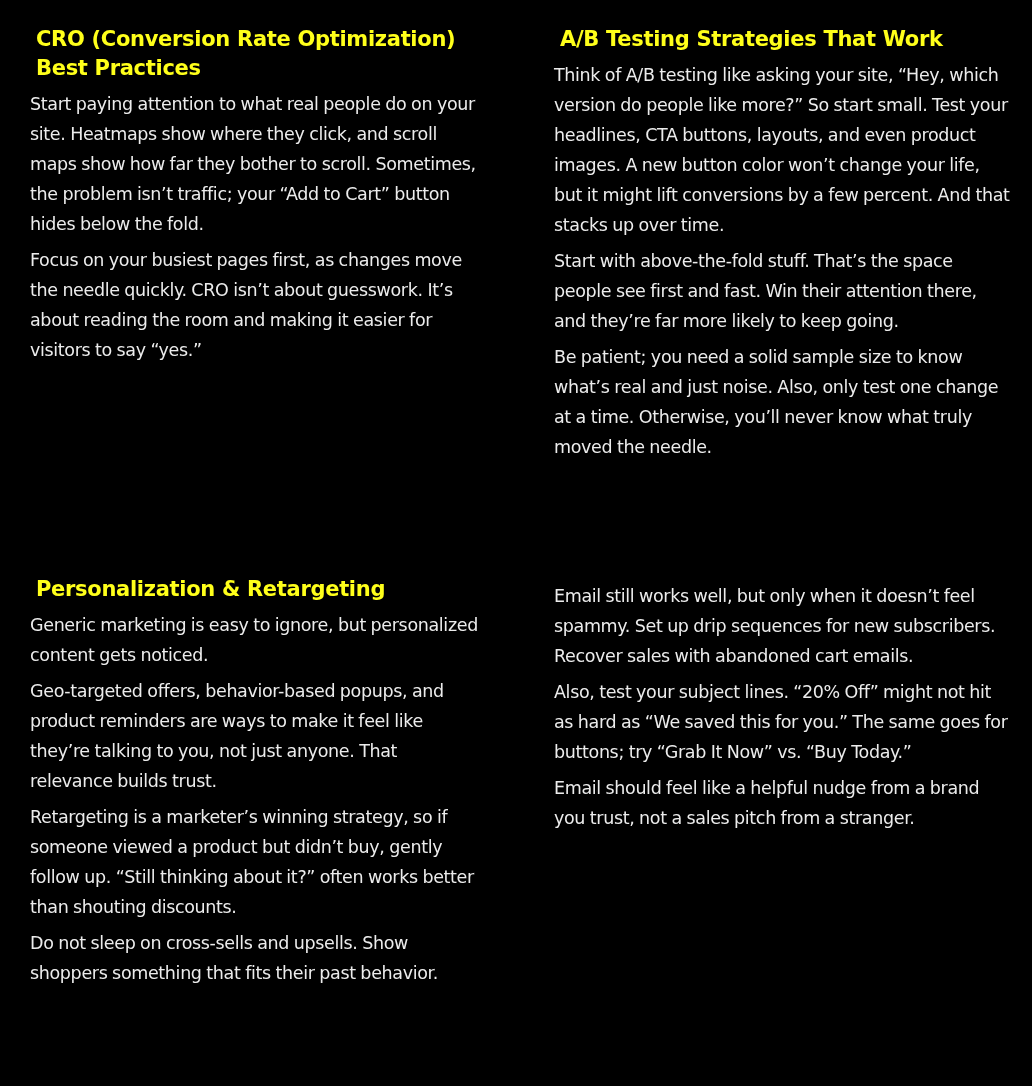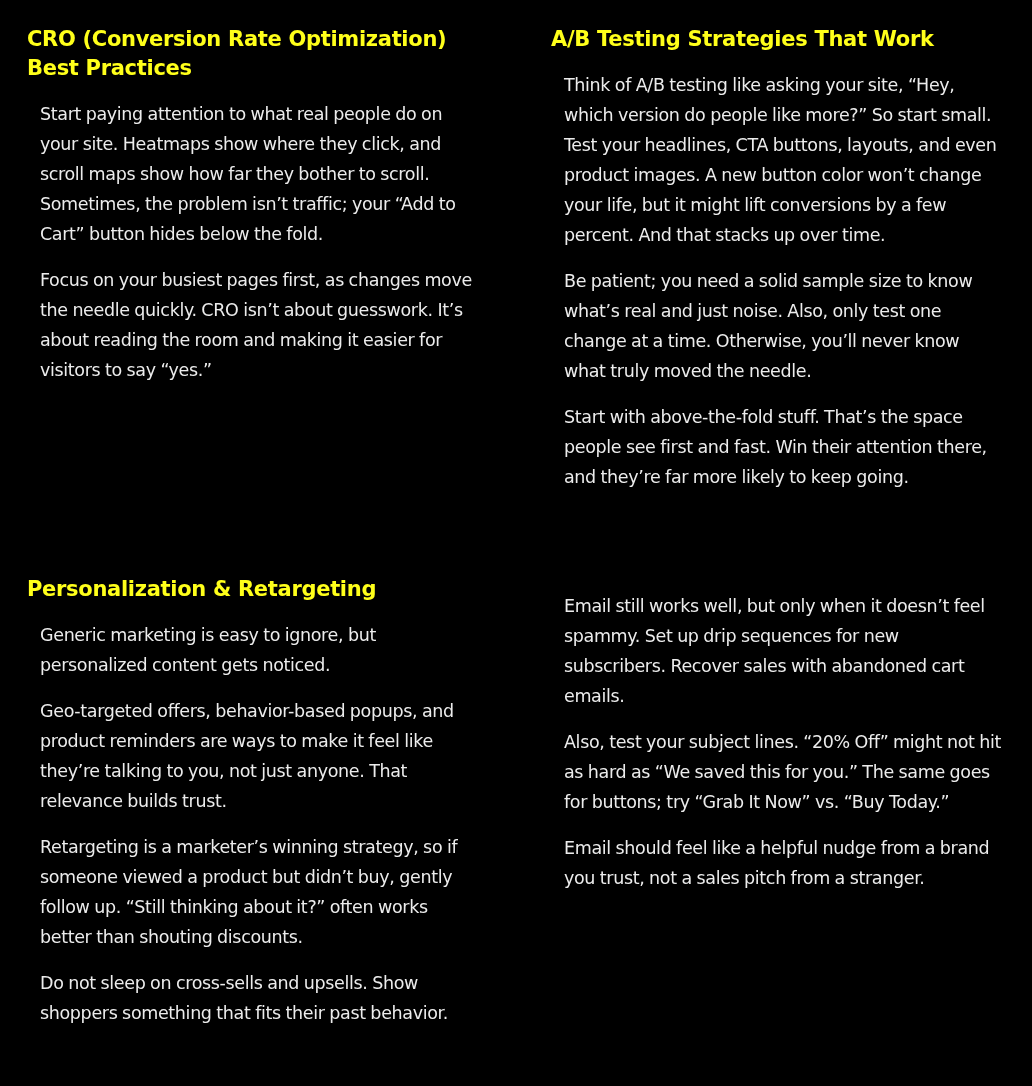--- a/index.html
+++ b/index.html
@@ -17,51 +17,51 @@
     .section {
       position: absolute;
       width: 466px;
     }
     .heading {
       color: #ffff1a;
       font-family: "DejaVu Sans", sans-serif;
       font-weight: bold;
       font-size: 21px;
       line-height: 29px;
-      margin: 0 0 4px 3px;
+      margin: 0 0 4px 12px;
       letter-spacing: -0.3px;
     }
     .para {
       color: #ececec;
       font-family: "DejaVu Sans", sans-serif;
       font-size: 17.5px;
       line-height: 30px;
-      margin: 16px;
+      margin: 6px;
       letter-spacing: -0.35px;
       word-spacing: -0.5px;
     }
     #sec-cro { left: 24px; top: 25px; }
     #sec-ab { left: 548px; top: 25px; width: 470px; }
     #sec-pers { left: 24px; top: 575px; }
     #sec-email { left: 548px; top: 575px; width: 470px; }
   </style>
 </head>
 <body>
 
 <div class="section" id="sec-cro">
   <h2 class="heading">CRO (Conversion Rate Optimization) Best Practices</h2>
   <p class="para">Start paying attention to what real people do on your site. Heatmaps show where they click, and scroll maps show how far they bother to scroll. Sometimes, the problem isn’t traffic; your “Add to Cart” button hides below the fold.</p>
   <p class="para">Focus on your busiest pages first, as changes move the needle quickly. CRO isn’t about guesswork. It’s about reading the room and making it easier for visitors to say “yes.”</p>
 </div>
 
 <div class="section" id="sec-ab">
   <h2 class="heading">A/B Testing Strategies That Work</h2>
   <p class="para">Think of A/B testing like asking your site, “Hey, which version do people like more?” So start small. Test your headlines, CTA buttons, layouts, and even product images. A new button color won’t change your life, but it might lift conversions by a few percent. And that stacks up over time.</p>
+  <p class="para">Start with above-the-fold stuff. That’s the space people see first and fast. Win their attention there, and they’re far more likely to keep going.</p>
   <p class="para">Be patient; you need a solid sample size to know what’s real and just noise. Also, only test one change at a time. Otherwise, you’ll never know what truly moved the needle.</p>
-  <p class="para">Start with above-the-fold stuff. That’s the space people see first and fast. Win their attention there, and they’re far more likely to keep going.</p>
 </div>
 
 <div class="section" id="sec-pers">
   <h2 class="heading">Personalization &amp; Retargeting</h2>
   <p class="para">Generic marketing is easy to ignore, but personalized content gets noticed.</p>
   <p class="para">Geo-targeted offers, behavior-based popups, and product reminders are ways to make it feel like they’re talking to you, not just anyone. That relevance builds trust.</p>
   <p class="para">Retargeting is a marketer’s winning strategy, so if someone viewed a product but didn’t buy, gently follow up. “Still thinking about it?” often works better than shouting discounts.</p>
   <p class="para">Do not sleep on cross-sells and upsells. Show shoppers something that fits their past behavior.</p>
 </div>
 

